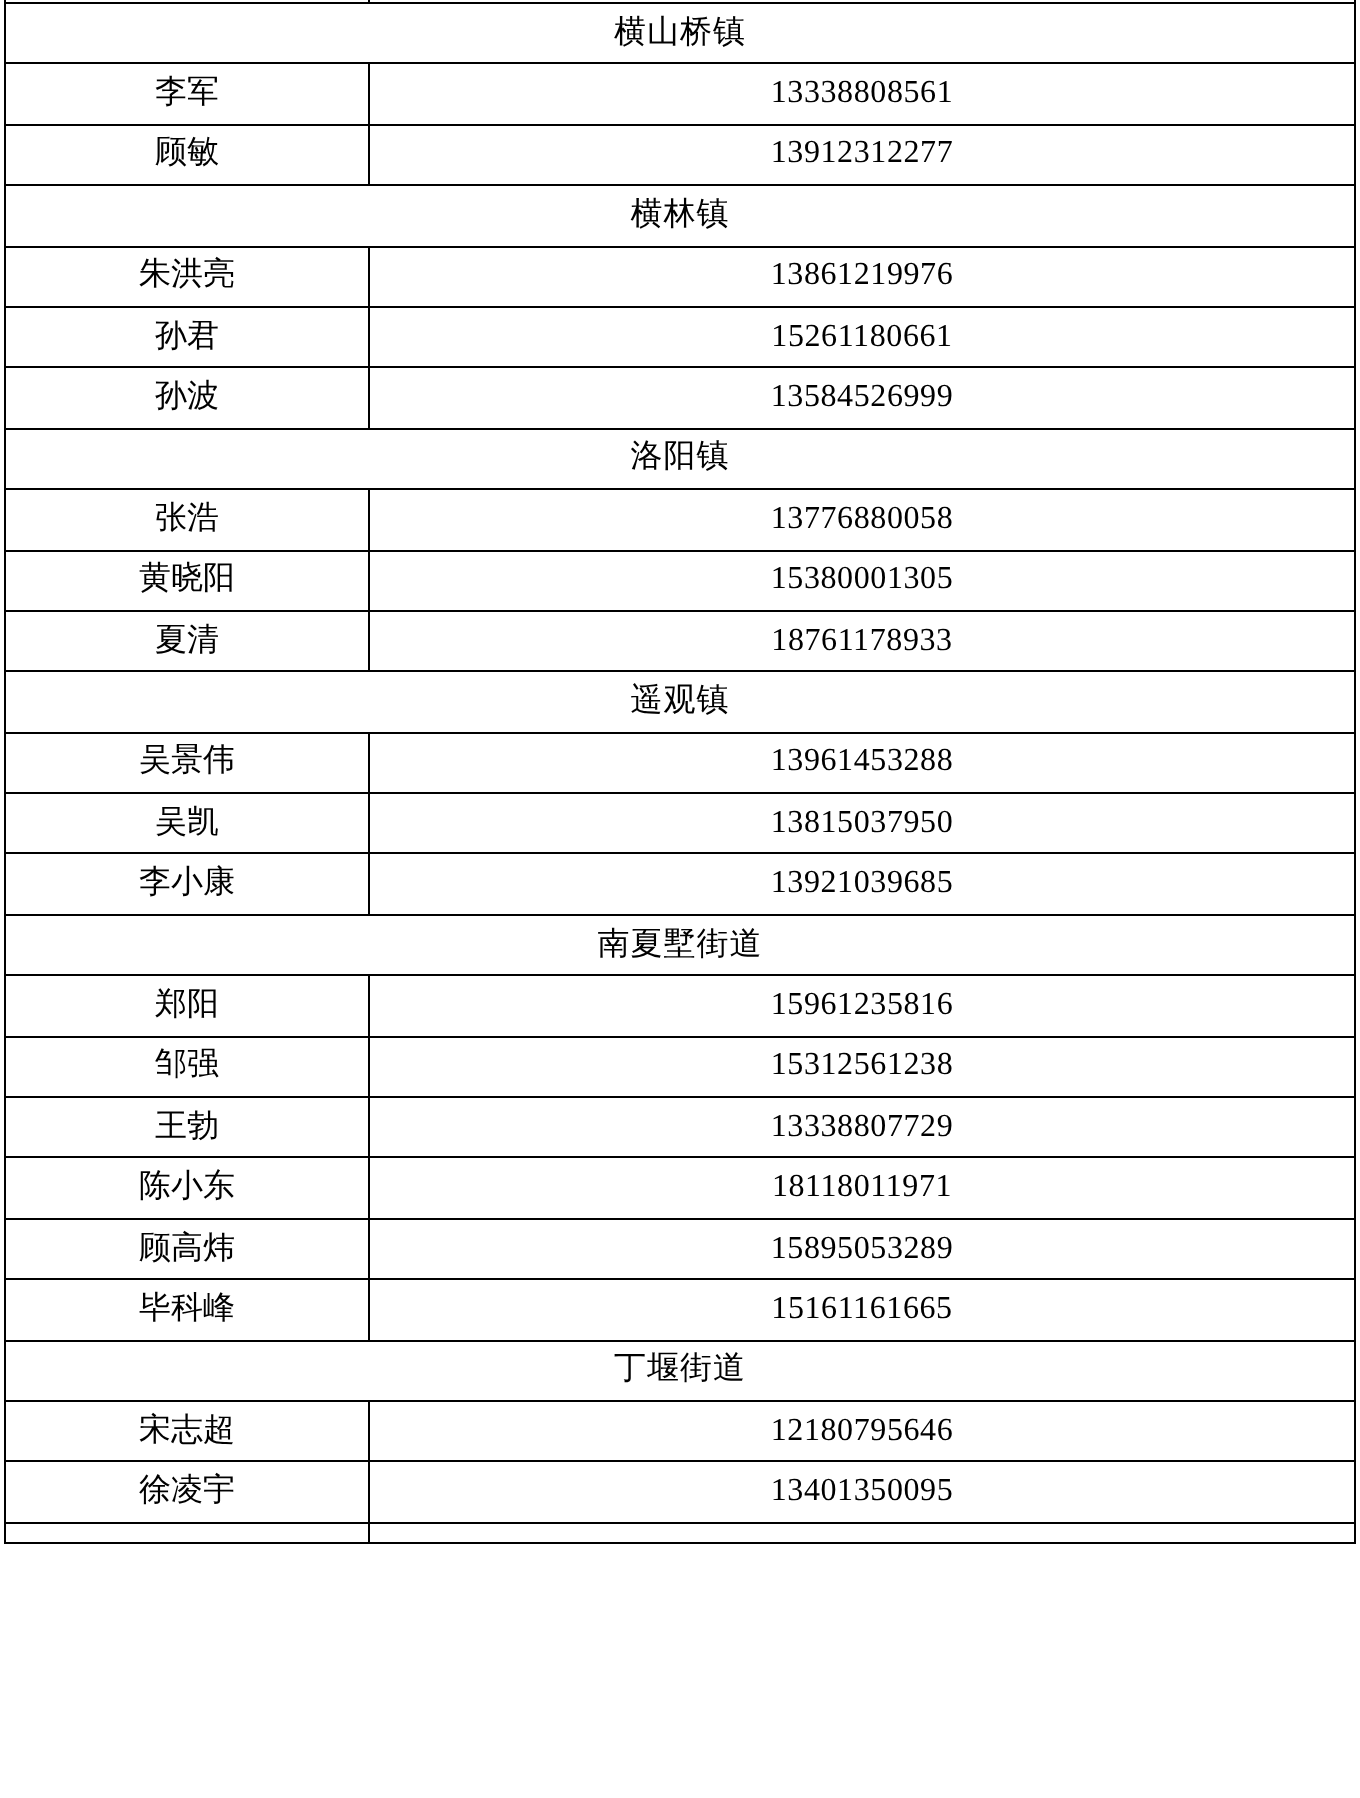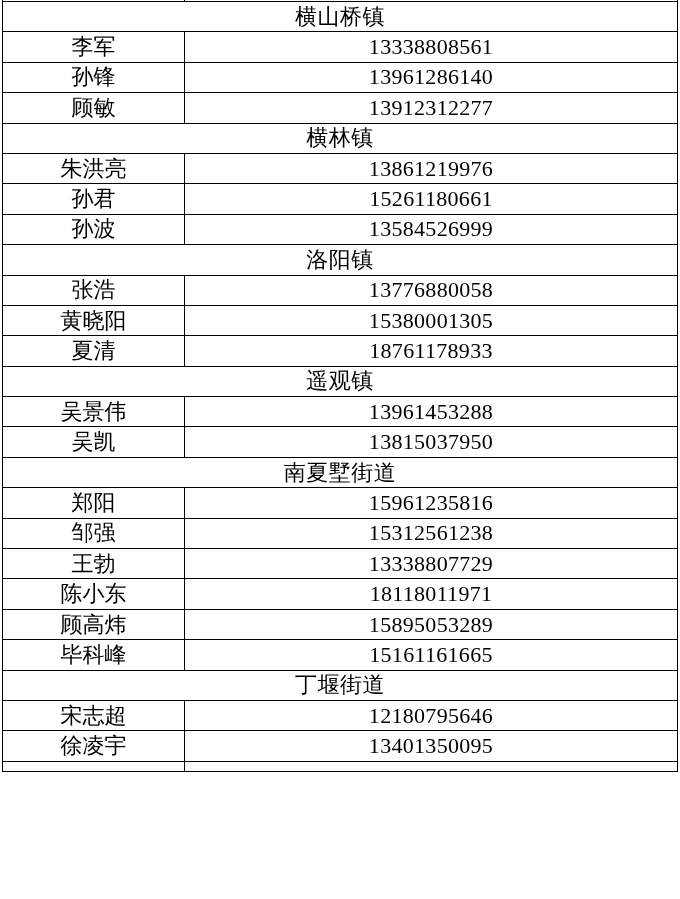--- a/index.html
+++ b/index.html
@@ -23,21 +23,21 @@
     margin-top: -9px;
     color: #000000;
     font-family: "Liberation Serif", "DejaVu Serif", serif;
   }
   table.contact-table td {
     border: 1.5px solid #000000;
     height: 30.4px;
     padding: 0;
     text-align: center;
     vertical-align: middle;
-    font-size: 22px;
+    font-size: 16px;
     line-height: 1;
     background: #ffffff;
     overflow: hidden;
     white-space: nowrap;
   }
   .name-col  { width: 182px; }
   .phone-col { width: 493px; }
   tr.stub-row td {
     height: 10px;
   }
@@ -62,24 +62,20 @@
         <td></td>
         <td></td>
       </tr>
 
       <tr>
           <td class="section-cell" colspan="2">横山桥镇</td>
         </tr>
         <tr>
           <td class="name-cell">李军</td>
           <td class="phone-cell">13338808561</td>
-        </tr>
-        <tr>
-          <td class="name-cell">孙锋</td>
-          <td class="phone-cell">13961286140</td>
         </tr>
         <tr>
           <td class="name-cell">顾敏</td>
           <td class="phone-cell">13912312277</td>
         </tr>
         <tr>
           <td class="section-cell" colspan="2">横林镇</td>
         </tr>
         <tr>
           <td class="name-cell">朱洪亮</td>
@@ -111,20 +107,24 @@
         <tr>
           <td class="section-cell" colspan="2">遥观镇</td>
         </tr>
         <tr>
           <td class="name-cell">吴景伟</td>
           <td class="phone-cell">13961453288</td>
         </tr>
         <tr>
           <td class="name-cell">吴凯</td>
           <td class="phone-cell">13815037950</td>
+        </tr>
+        <tr>
+          <td class="name-cell">李小康</td>
+          <td class="phone-cell">13921039685</td>
         </tr>
         <tr>
           <td class="section-cell" colspan="2">南夏墅街道</td>
         </tr>
         <tr>
           <td class="name-cell">郑阳</td>
           <td class="phone-cell">15961235816</td>
         </tr>
         <tr>
           <td class="name-cell">邹强</td>

